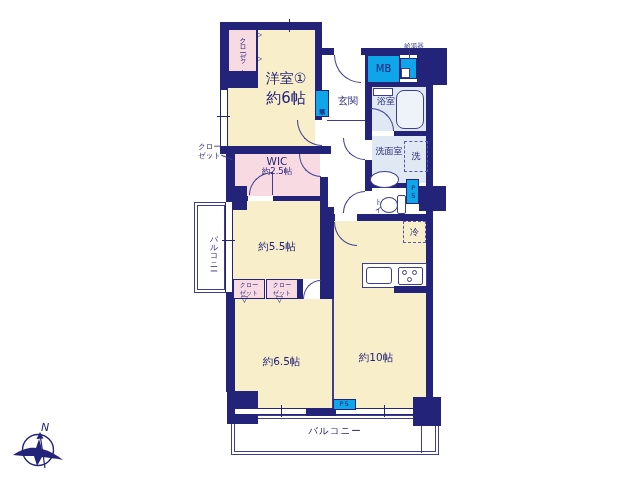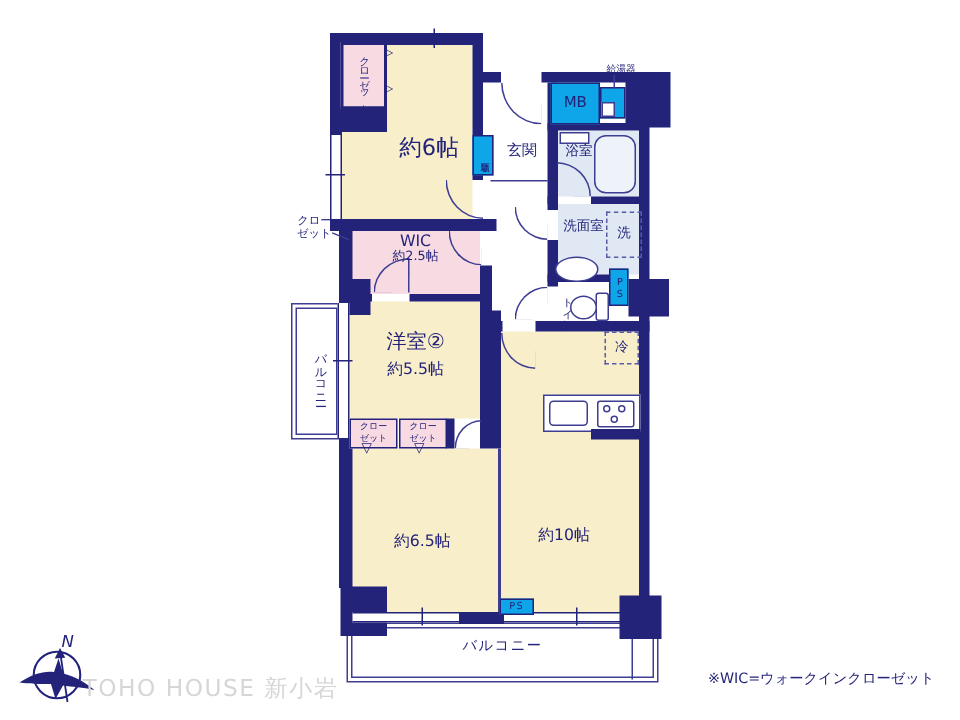--- a/index.html
+++ b/index.html
@@ -150,26 +150,26 @@
     <span class="lbl vlbl" style="position:static;display:block;margin:1px auto 0;height:24px;font-size:6px;letter-spacing:0;">下駄箱</span>
   </div>
 
   <div class="box" style="left:406px;top:179px;width:13px;height:25px;">
     <span class="lbl vlbl" style="position:static;display:block;margin:1px auto 0;height:22px;font-size:6.5px;letter-spacing:0;">PS</span>
   </div>
   <div class="box" style="left:333px;top:399px;width:23px;height:11px;">
     <span class="lbl" style="position:static;display:block;font-size:6.5px;line-height:9px;letter-spacing:1px;">PS</span>
   </div>
 
+  <div class="lbl" style="left:240px;top:70px;width:92px;font-size:14px;">洋室①</div>
   <div class="lbl" style="left:240px;top:90px;width:92px;font-size:15px;">約6帖</div>
 
   <div class="lbl" style="left:234px;top:155px;width:86px;font-size:10.5px;">WIC</div>
   <div class="lbl" style="left:234px;top:167px;width:86px;font-size:8.5px;">約2.5帖</div>
 
-  <div class="lbl" style="left:233px;top:221px;width:88px;font-size:13.5px;">洋室②</div>
   <div class="lbl" style="left:233px;top:240px;width:88px;font-size:10.5px;">約5.5帖</div>
 
   <div class="lbl" style="left:234px;top:355px;width:95px;font-size:10.5px;">約6.5帖</div>
 
   <div class="lbl" style="left:330px;top:351px;width:92px;font-size:10.5px;">約10帖</div>
 
   <div class="lbl" style="left:329px;top:95px;width:38px;font-size:10px;">玄関</div>
   <div class="lbl" style="left:371px;top:96px;width:30px;font-size:9px;">浴室</div>
   <div class="lbl" style="left:371px;top:146px;width:36px;font-size:9px;">洗面室</div>
   <div class="lbl vlbl" style="left:371px;top:191px;width:11px;height:27px;font-size:7px;letter-spacing:0;">トイレ</div>
@@ -181,16 +181,14 @@
   <div class="lbl" style="left:231px;top:426px;width:208px;font-size:9.5px;letter-spacing:1px;">バルコニー</div>
 
   <svg class="abs" style="left:12px;top:418px;" width="52" height="58" viewBox="0 0 52 58">
     <circle cx="26" cy="32" r="15.5" fill="none" stroke="#23237a" stroke-width="1.4"></circle>
     <text x="29" y="13" font-size="11" font-style="italic" fill="#23237a">N</text>
     <line x1="33" y1="50" x2="28" y2="16" stroke="#23237a" stroke-width="1.2"></line>
     <path d="M28,14 l-3.5,7 l7,-0.5 z" fill="#23237a"></path>
     <path d="M1,37 C10,31 18,29 24,30 L27,21 L30,31 C38,33 45,37 51,42 C43,40 36,40 30,39 L25,48 L22,38 C14,38 8,38 1,37 Z" fill="#23237a"></path>
   </svg>
 
-  <div class="wm" style="left:55px;top:449px;width:220px;font-size:15.5px;">TOHO HOUSE 新小岩</div>
-  <div class="note" style="left:472px;top:446px;width:166px;font-size:9.5px;">※WIC=ウォークインクローゼット</div>
 
 </div>
 
 </body></html>

